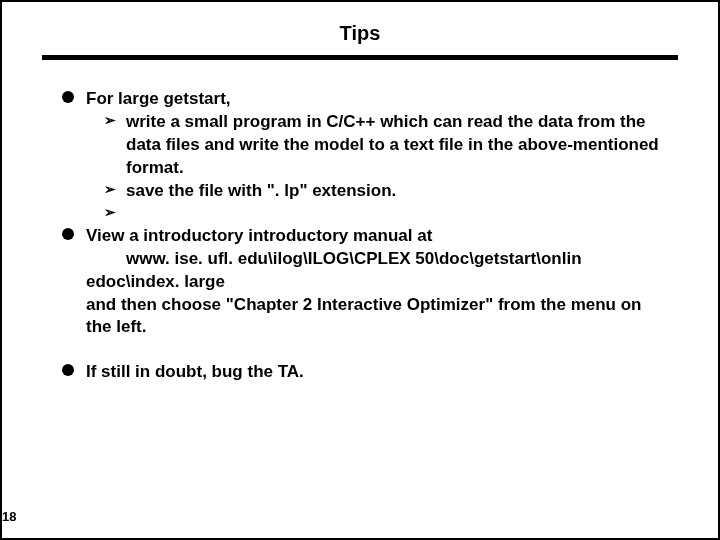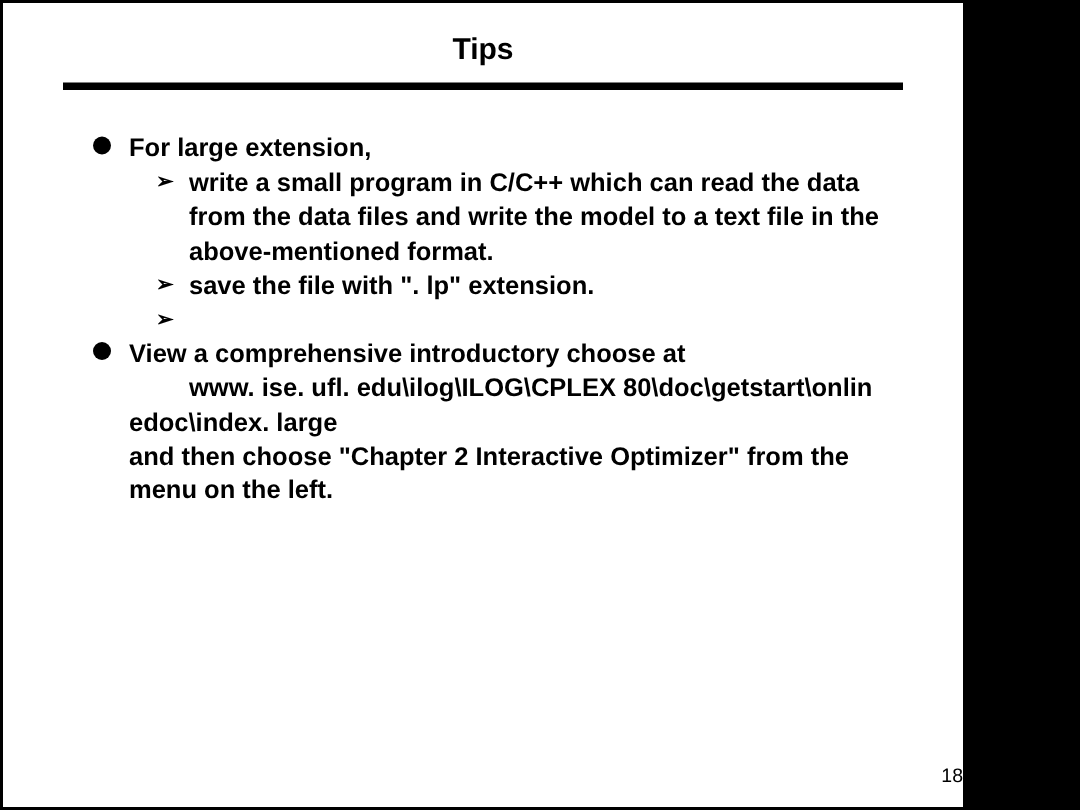--- a/index.html
+++ b/index.html
@@ -8,21 +8,21 @@
       box-sizing: border-box;
     }
     body {
       width: 720px;
       height: 540px;
       background: #000;
       font-family: Arial, Helvetica, sans-serif;
       overflow: hidden;
     }
     .slide {
-      width: 640px;
+      width: 716px;
       height: 536px;
       margin: 2px;
       background: #fff;
       position: relative;
       padding-top: 20px;
     }
     .title {
       text-align: center;
       font-weight: bold;
       font-size: 20px;
@@ -67,57 +67,61 @@
       font-size: 14px;
     }
     .indent-line {
       padding-left: 40px;
     }
     .page-num {
       position: absolute;
       bottom: 14px;
       left: 0;
       width: 100%;
-      text-align: right;
-      font-weight: normal;
+      text-align: left;
+      font-weight: bold;
       font-size: 13px;
     }
   </style>
 </head>
 <body>
 
 <div class="slide">
   <div class="title">Tips</div>
   <div class="hr"></div>
 
   <div class="content">
 
     <div class="top-item">
       <span class="dot"></span>
-      <div>For large extension,</div>
+      <div>For large getstart,</div>
       <div class="sub-list">
         <div class="sub-item">
           <span class="chev">➢</span>
           <span>write a small program in C/C++ which can read the data from the data files and write the model to a text file in the above-mentioned format.</span>
         </div>
         <div class="sub-item">
           <span class="chev">➢</span>
           <span>save the file with ". lp" extension.</span>
         </div>
         <div class="sub-item">
           <span class="chev">➢</span>
         </div>
       </div>
     </div>
 
     <div class="top-item">
       <span class="dot"></span>
-      <div>View a comprehensive introductory choose at</div>
-      <div class="indent-line">www. ise. ufl. edu\ilog\ILOG\CPLEX 80\doc\getstart\onlin</div>
+      <div>View a introductory introductory manual at</div>
+      <div class="indent-line">www. ise. ufl. edu\ilog\ILOG\CPLEX 50\doc\getstart\onlin</div>
       <div>edoc\index. large</div>
       <div>and then choose "Chapter 2 Interactive Optimizer" from the menu on the left.</div>
     </div>
 
+    <div class="top-item">
+      <span class="dot"></span>
+      <div>If still in doubt, bug the TA.</div>
+    </div>
 
   </div>
 
   <div class="page-num">18</div>
 </div>
 
 </body></html>

